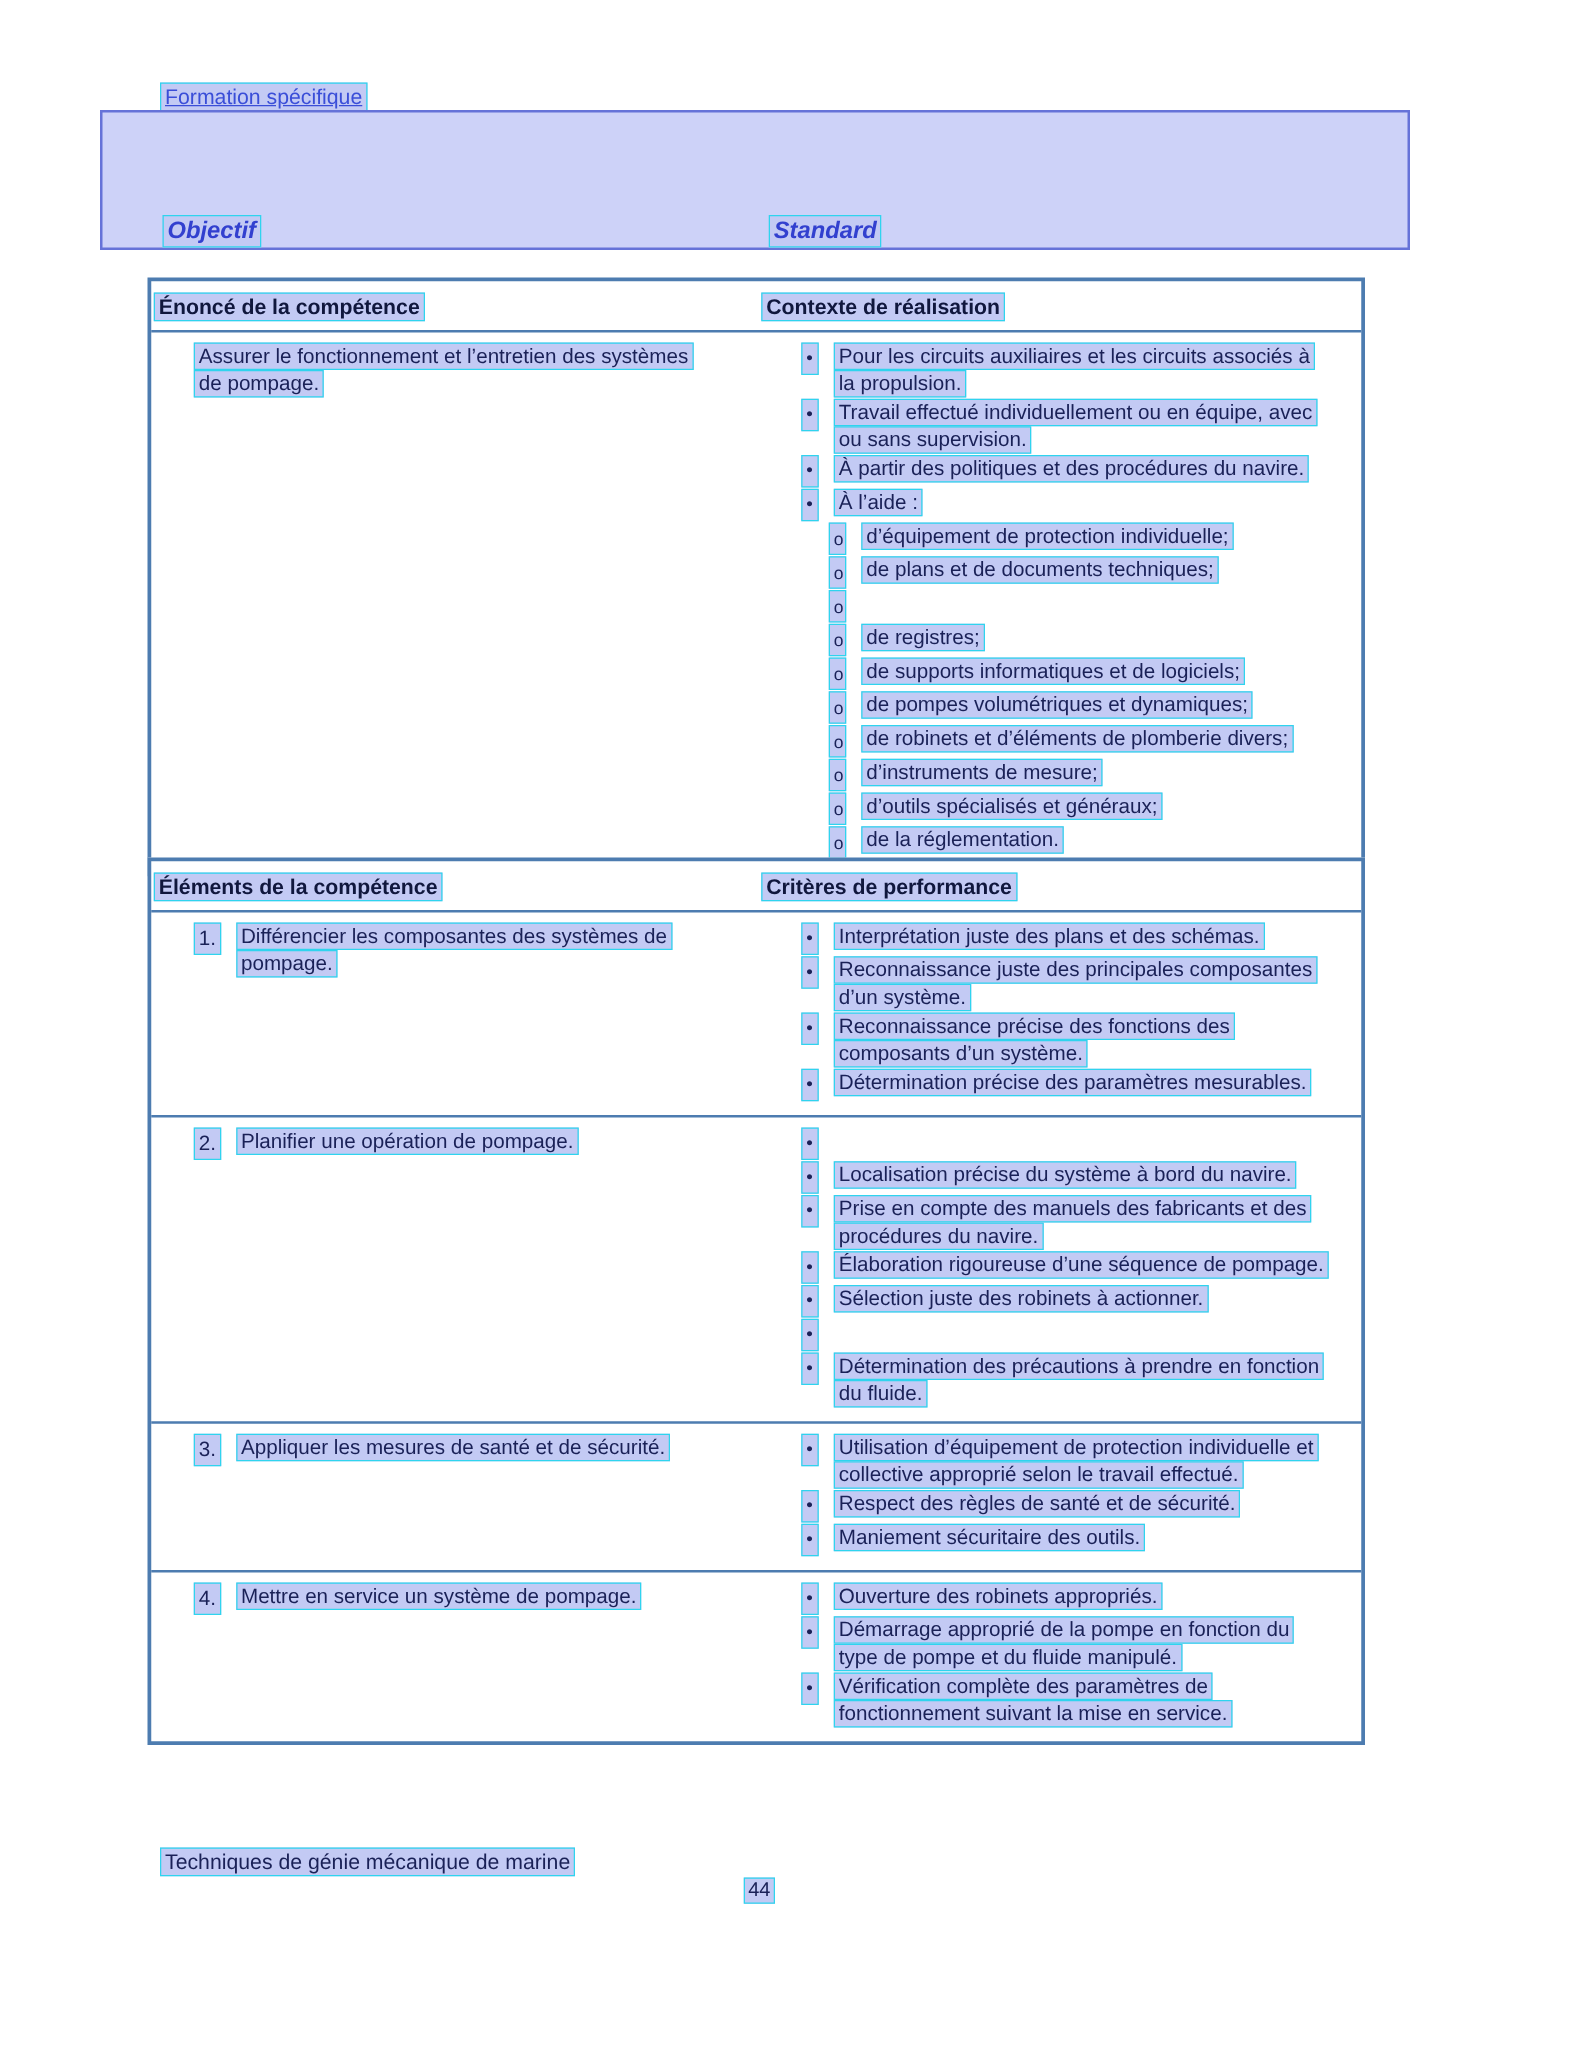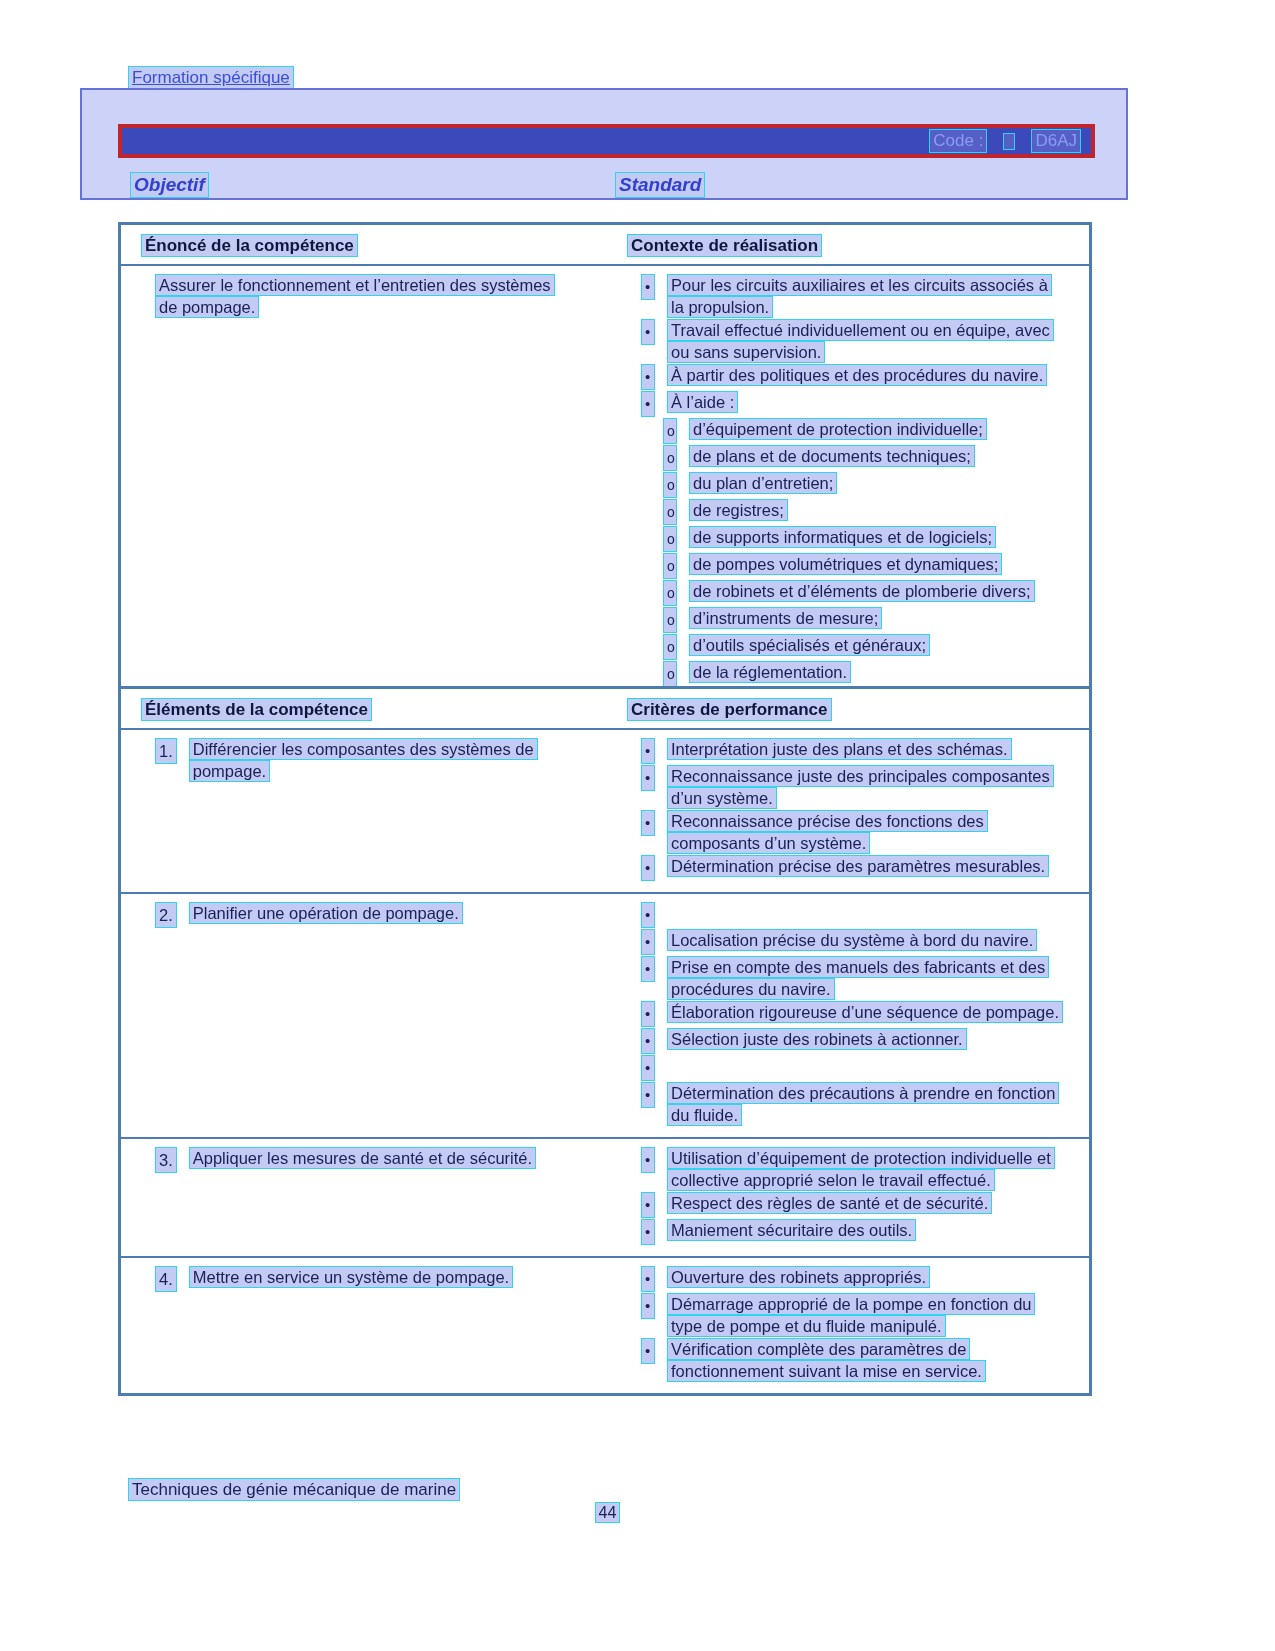--- a/index.html
+++ b/index.html
@@ -71,21 +71,21 @@
     width: 974px;
     border: 3px solid #4d7cb0;
     background: #ffffff;
     font-size: 16.5px;
     line-height: 22px;
   }
   #table1 { top: 222px; }
   #table2 { top: 686px; }
   .thead {
     display: flex;
-    padding: 10px 10px 7px 20px;
+    padding: 10px 10px 7px 2px;
     border-bottom: 2px solid #4d7cb0;
     font-weight: bold;
     font-size: 17px;
     color: #10173d;
   }
   .th.left { flex: 0 0 474px; }
   .th.right { flex: 1; padding-left: 12px; }
   .trow { display: flex; padding: 8px 10px 10px 10px; }
   .trow + .trow { border-top: 2px solid #4d7cb0; }
   .tcell.left { flex: 0 0 474px; padding-right: 60px; margin-left: 24px; }
@@ -116,25 +116,20 @@
 </head>
 <body>
 
 <div class="doc-page">
 
   <div class="header-link">
     <span class="hl link-text">Formation spécifique</span>
   </div>
 
   <div class="banner">
-    <div class="code-bar">
-      <span class="hl">Code :</span>
-      <span class="hl code-sep"></span>
-      <span class="hl">D6AJ</span>
-    </div>
     <span class="hl banner-label objectif">Objectif</span>
     <span class="hl banner-label standard">Standard</span>
   </div>
 
   <div class="ctable" id="table1">
     <div class="thead">
       <div class="th left">
         <span class="hl">Énoncé de la compétence</span>
       </div>
       <div class="th right">
@@ -168,21 +163,20 @@
             <div class="bullet-item">
               <span class="marker hl">o</span>
               <span class="btext"><span class="hl">d’équipement de protection individuelle;</span></span>
             </div>
             <div class="bullet-item">
               <span class="marker hl">o</span>
               <span class="btext"><span class="hl">de plans et de documents techniques;</span></span>
             </div>
             <div class="bullet-item">
               <span class="marker hl">o</span>
-              <span class="btext"><span class="hl">du plan d’entretien;</span></span>
             </div>
             <div class="bullet-item">
               <span class="marker hl">o</span>
               <span class="btext"><span class="hl">de registres;</span></span>
             </div>
             <div class="bullet-item">
               <span class="marker hl">o</span>
               <span class="btext"><span class="hl">de supports informatiques et de logiciels;</span></span>
             </div>
             <div class="bullet-item">

